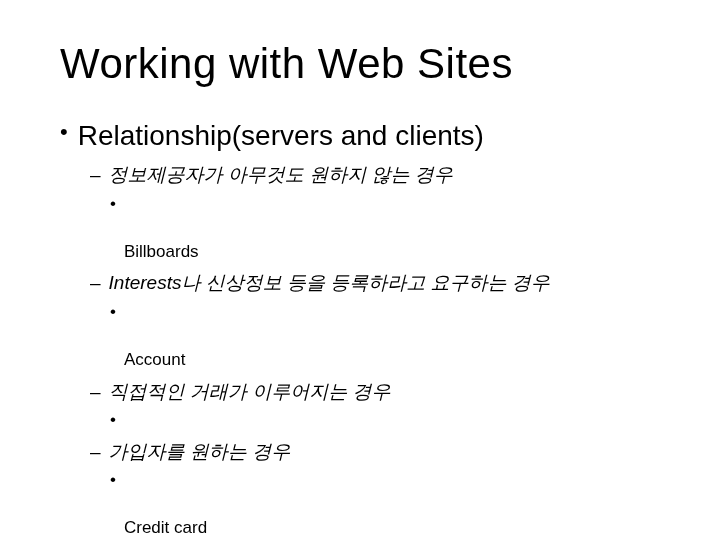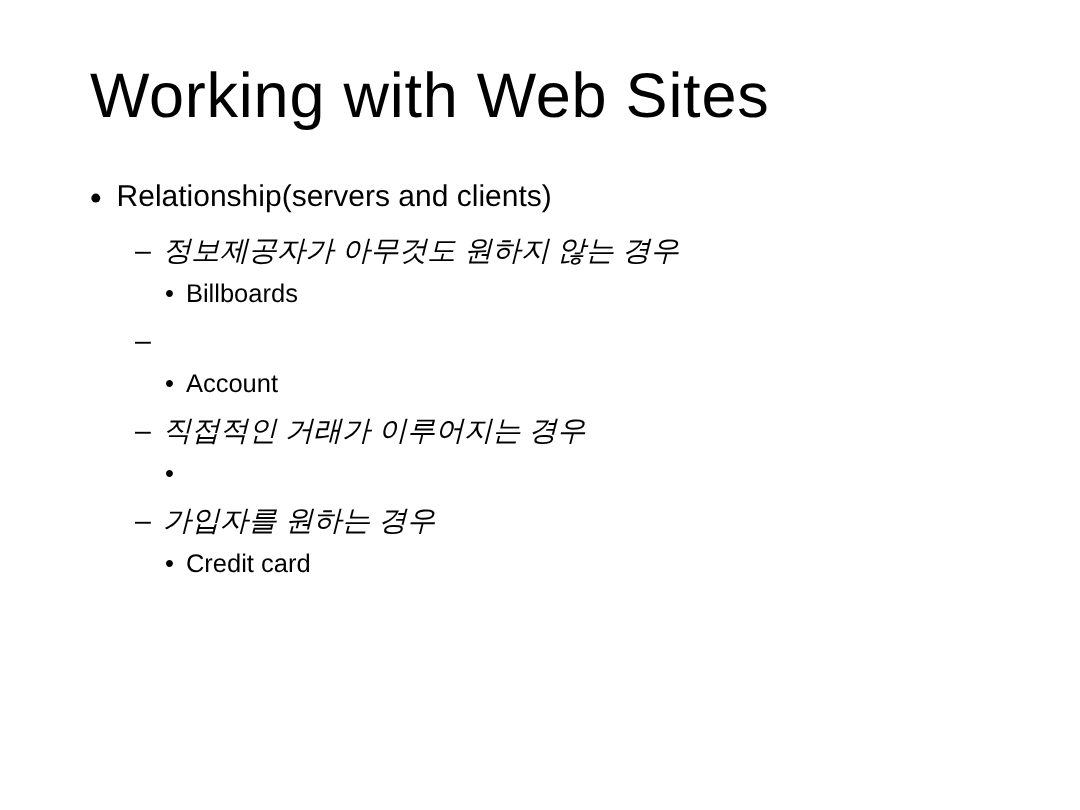--- a/index.html
+++ b/index.html
@@ -47,21 +47,21 @@
       margin-bottom: 8px;
     }
 
     .bullet-main {
       margin-right: 10px;
       font-size: 22px;
       line-height: 1.3;
     }
 
     .main-item-text {
-      font-size: 20px;
+      font-size: 28px;
       line-height: 1.3;
     }
 
     .sub-list {
       margin-left: 30px;
       display: flex;
       flex-direction: column;
       gap: 2px;
     }
 
@@ -104,20 +104,21 @@
     .bullet-sub {
       margin-right: 8px;
       font-size: 17px;
       line-height: 1.5;
       flex-shrink: 0;
     }
 
     .sub-sub-item-text {
       font-size: 17px;
       line-height: 1.5;
+      margin-top: 48px;
     }
   </style>
 </head>
 <body>
 
 <div class="slide">
   <div class="title">Working with Web Sites</div>
 
   <div class="content">
 
@@ -137,20 +138,21 @@
           <div class="sub-sub-item">
             <span class="bullet-sub">•</span>
             <span class="sub-sub-item-text">Billboards</span>
           </div>
         </div>
       </div>
 
       <div>
         <div class="sub-item">
           <span class="dash">–</span>
+          <span class="sub-item-text">Interests나 신상정보 등을 등록하라고 요구하는 경우</span>
         </div>
         <div class="sub-sub-list">
           <div class="sub-sub-item">
             <span class="bullet-sub">•</span>
             <span class="sub-sub-item-text">Account</span>
           </div>
         </div>
       </div>
 
       <div>

